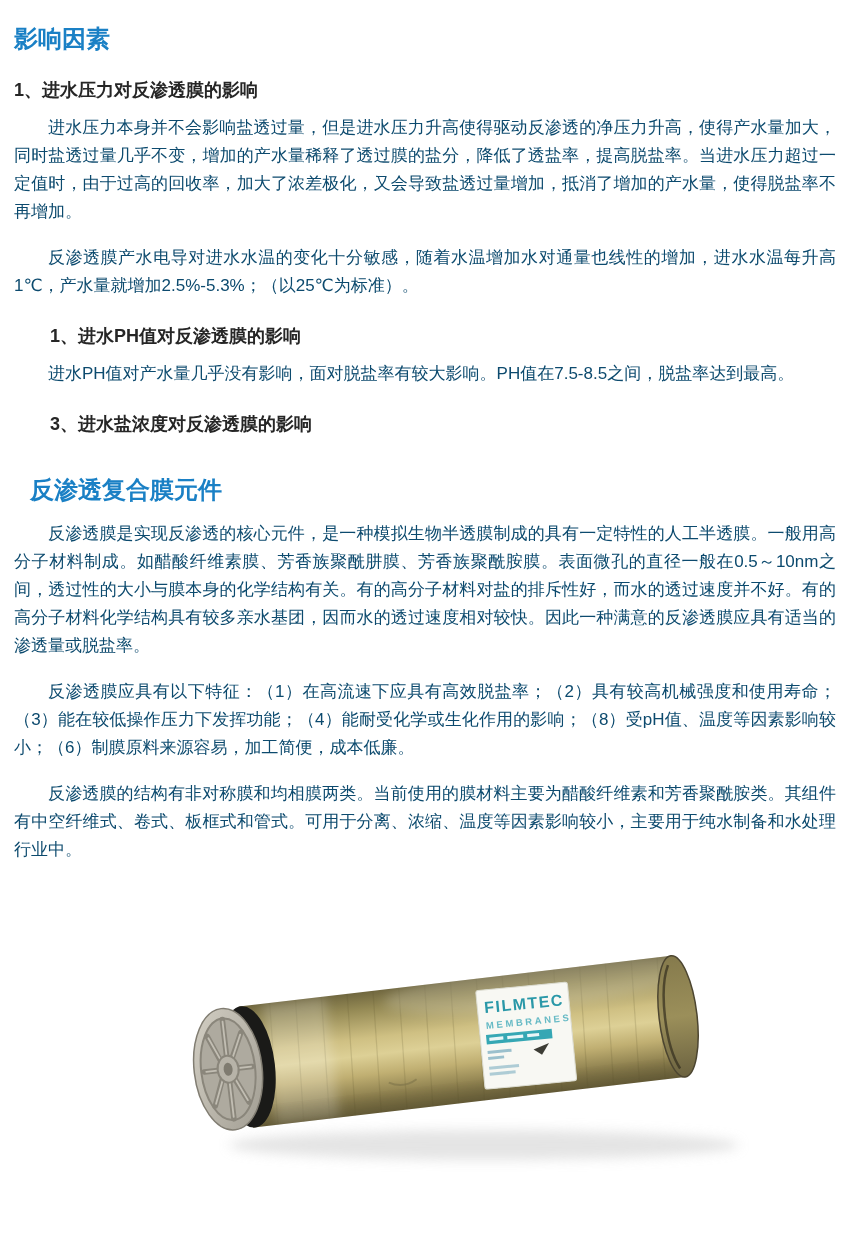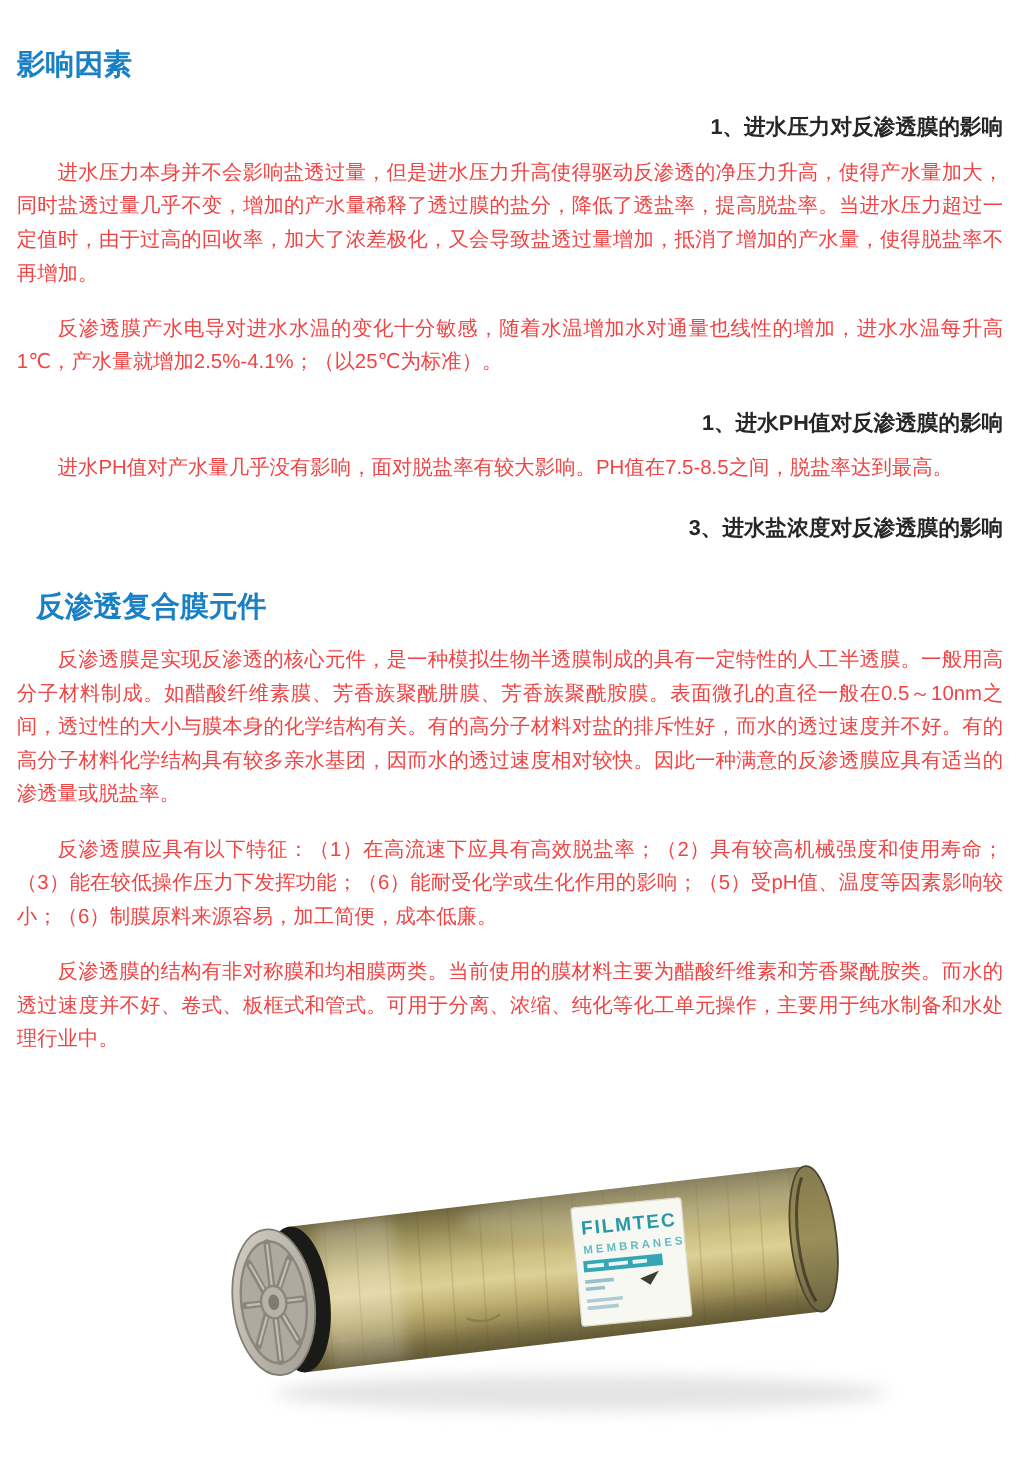--- a/index.html
+++ b/index.html
@@ -9,46 +9,45 @@
     width: 850px;
     font-family: "Liberation Sans", "DejaVu Sans", sans-serif;
     color: #3c3c3c;
   }
   .page { width: 850px; min-height: 1236px; padding: 24px 14px 18px; }
 
   h1.sec {
     color: var(--blue);
     font-size: 24px;
     font-weight: bold;
-    margin: 16px 0 20px 0;
+    margin: 0 0 20px 0;
     line-height: 30px;
   }
   h2.sec {
     color: var(--blue);
     font-size: 24px;
     font-weight: bold;
     margin: 38px 0 14px 16px;
     line-height: 32px;
   }
   .sub {
     font-size: 18px;
     font-weight: bold;
     color: #262626;
     margin: 24px 0 12px 0;
     line-height: 24px;
-    text-align: right;
   }
   .sub.indent { text-indent: 2em; }
   p.bodytext {
     font-size: 17px;
     line-height: 28px;
     margin: 0 0 18px 0;
     text-indent: 2em;
     text-align: justify;
-    color: #ef4444;
+    color: #0c4a6e;
   }
   .figure { margin-top: 28px; text-align: center; }
   .figure svg { display: block; margin: 0 auto; }
   .label-brand {
     font-family: "Liberation Sans", "DejaVu Sans", sans-serif;
     font-weight: bold;
     font-size: 16px;
     letter-spacing: 1.5px;
     fill: #2a98a8;
   }
@@ -63,32 +62,32 @@
 </head>
 <body>
 
 <div class="page">
 
   <h1 class="sec">影响因素</h1>
 
   <div class="sub">1、进水压力对反渗透膜的影响</div>
   <p class="bodytext">进水压力本身并不会影响盐透过量，但是进水压力升高使得驱动反渗透的净压力升高，使得产水量加大，同时盐透过量几乎不变，增加的产水量稀释了透过膜的盐分，降低了透盐率，提高脱盐率。当进水压力超过一定值时，由于过高的回收率，加大了浓差极化，又会导致盐透过量增加，抵消了增加的产水量，使得脱盐率不再增加。</p>
 
-  <p class="bodytext">反渗透膜产水电导对进水水温的变化十分敏感，随着水温增加水对通量也线性的增加，进水水温每升高1℃，产水量就增加2.5%-4.1%；（以25℃为标准）。</p>
+  <p class="bodytext">反渗透膜产水电导对进水水温的变化十分敏感，随着水温增加水对通量也线性的增加，进水水温每升高1℃，产水量就增加2.5%-5.3%；（以25℃为标准）。</p>
 
   <div class="sub indent">1、进水PH值对反渗透膜的影响</div>
   <p class="bodytext">进水PH值对产水量几乎没有影响，面对脱盐率有较大影响。PH值在7.5-8.5之间，脱盐率达到最高。</p>
 
   <div class="sub indent">3、进水盐浓度对反渗透膜的影响</div>
 
   <h2 class="sec">反渗透复合膜元件</h2>
 
   <p class="bodytext">反渗透膜是实现反渗透的核心元件，是一种模拟生物半透膜制成的具有一定特性的人工半透膜。一般用高分子材料制成。如醋酸纤维素膜、芳香族聚酰肼膜、芳香族聚酰胺膜。表面微孔的直径一般在0.5～10nm之间，透过性的大小与膜本身的化学结构有关。有的高分子材料对盐的排斥性好，而水的透过速度并不好。有的高分子材料化学结构具有较多亲水基团，因而水的透过速度相对较快。因此一种满意的反渗透膜应具有适当的渗透量或脱盐率。</p>
-  <p class="bodytext">反渗透膜应具有以下特征：（1）在高流速下应具有高效脱盐率；（2）具有较高机械强度和使用寿命；（3）能在较低操作压力下发挥功能；（6）能耐受化学或生化作用的影响；（5）受pH值、温度等因素影响较小；（6）制膜原料来源容易，加工简便，成本低廉。</p>
-  <p class="bodytext">反渗透膜的结构有非对称膜和均相膜两类。当前使用的膜材料主要为醋酸纤维素和芳香聚酰胺类。而水的透过速度并不好、卷式、板框式和管式。可用于分离、浓缩、纯化等化工单元操作，主要用于纯水制备和水处理行业中。</p>
+  <p class="bodytext">反渗透膜应具有以下特征：（1）在高流速下应具有高效脱盐率；（2）具有较高机械强度和使用寿命；（3）能在较低操作压力下发挥功能；（4）能耐受化学或生化作用的影响；（8）受pH值、温度等因素影响较小；（6）制膜原料来源容易，加工简便，成本低廉。</p>
+  <p class="bodytext">反渗透膜的结构有非对称膜和均相膜两类。当前使用的膜材料主要为醋酸纤维素和芳香聚酰胺类。其组件有中空纤维式、卷式、板框式和管式。可用于分离、浓缩、温度等因素影响较小，主要用于纯水制备和水处理行业中。</p>
 
   <div class="figure">
     <svg width="850" height="282" viewBox="0 0 850 282" aria-hidden="true">
       <defs>
         <linearGradient id="bodyGrad" x1="0" y1="0" x2="0" y2="1">
           <stop offset="0" stop-color="#70673f"></stop>
           <stop offset="0.14" stop-color="#958a55"></stop>
           <stop offset="0.38" stop-color="#cfc083"></stop>
           <stop offset="0.52" stop-color="#ddd096"></stop>
           <stop offset="0.68" stop-color="#c0af72"></stop>

